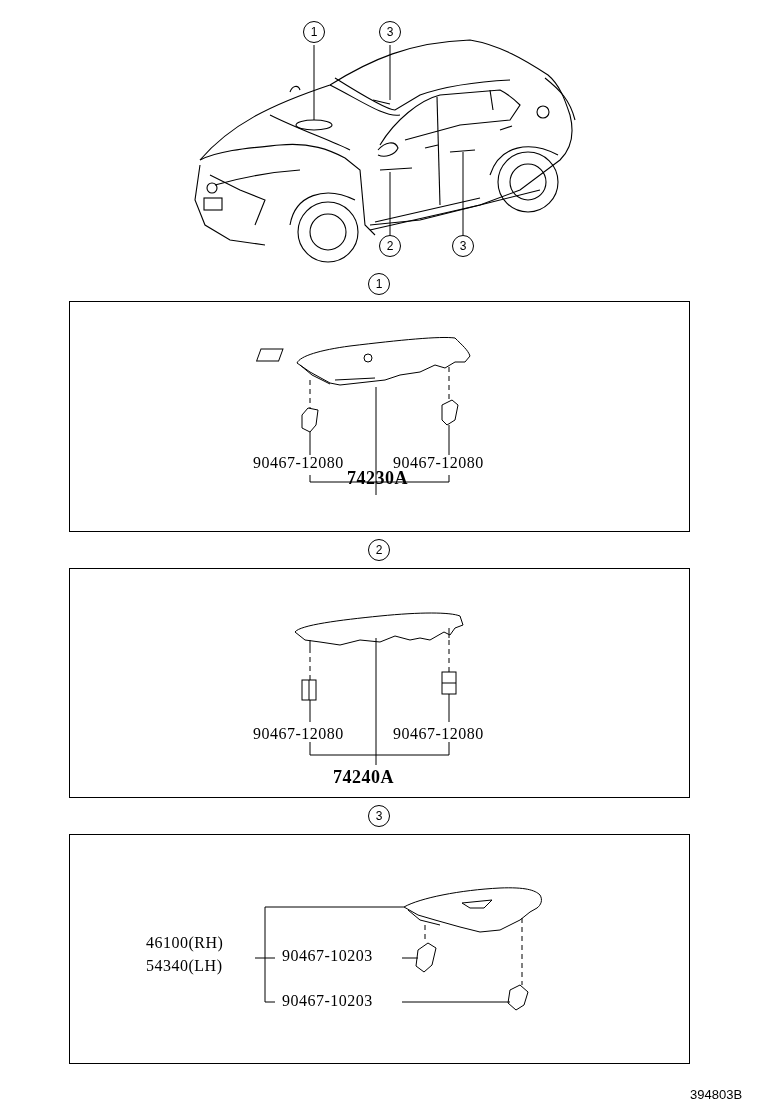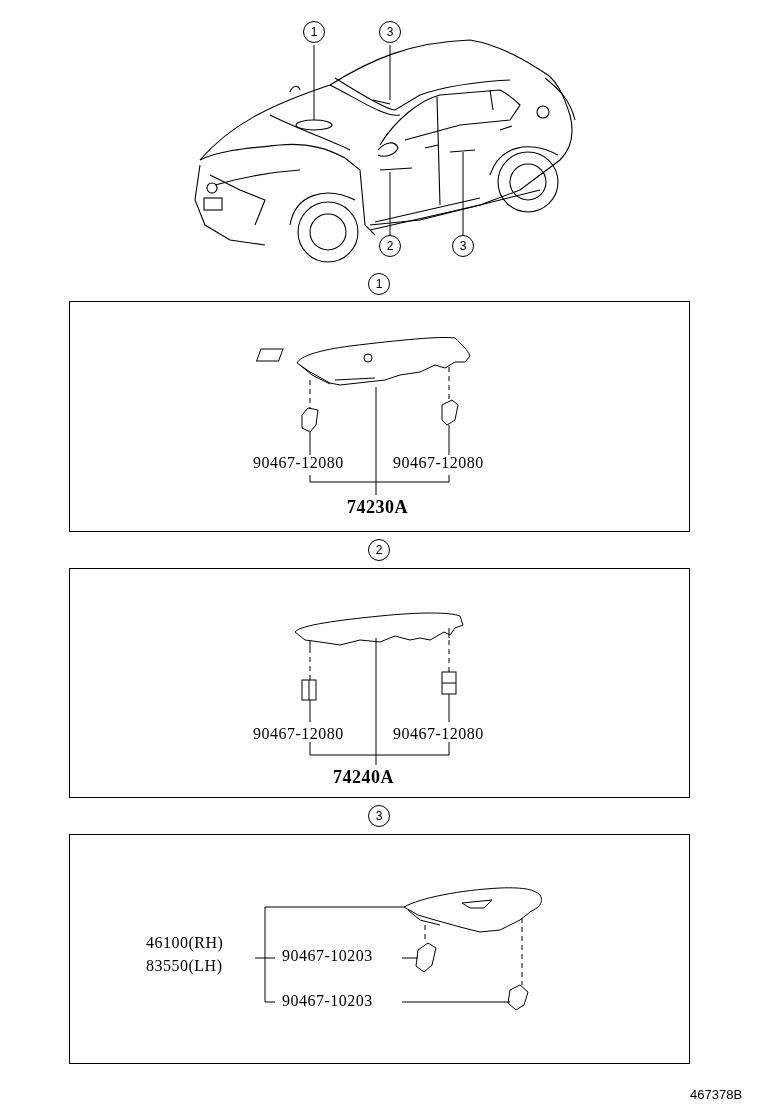--- a/index.html
+++ b/index.html
@@ -93,21 +93,21 @@
     <line x1="449" y1="367" x2="449" y2="400" stroke-dasharray="5,4"></line>
 
     <line x1="310" y1="432" x2="310" y2="455"></line>
     <line x1="449" y1="425" x2="449" y2="455"></line>
     <line x1="376" y1="387" x2="376" y2="495"></line>
     <path d="M310,475 L310,482 L449,482 L449,475"></path>
   </g>
 </svg>
 <div class="pn" style="left:253px;top:454px;">90467-12080</div>
 <div class="pn" style="left:393px;top:454px;">90467-12080</div>
-<div class="pn pn-main" style="left:347px;top:497px;">74230A</div>
+<div class="pn pn-main" style="left:347px;top:468px;">74230A</div>
 
 <div class="callout" style="left:368px;top:539px;">2</div>
 <div class="box" style="left:69px;top:568px;width:621px;height:230px;"></div>
 <svg width="760" height="1112">
   <g fill="none" stroke="#000" stroke-width="1">
     <path d="M295,632 C300,625 340,620 380,616 C420,612 450,612 460,616 L463,625 L455,628 L450,635 L444,632 L430,640 L420,638 L410,640 L395,636 L380,642 L360,640 L340,645 L320,642 L305,640 Z"></path>
     <path d="M310,640 L310,648"></path>
     <path d="M449,628 L449,638"></path>
 
     <rect x="302" y="680" width="14" height="20"></rect>
@@ -139,17 +139,17 @@
     <line x1="425" y1="925" x2="425" y2="943" stroke-dasharray="5,4"></line>
     <line x1="522" y1="918" x2="522" y2="985" stroke-dasharray="5,4"></line>
 
     <path d="M404,907 L265,907 L265,1002 L275,1002"></path>
     <line x1="255" y1="958" x2="275" y2="958"></line>
     <line x1="402" y1="958" x2="418" y2="958"></line>
     <line x1="402" y1="1002" x2="510" y2="1002"></line>
   </g>
 </svg>
 <div class="pn" style="left:146px;top:934px;">46100(RH)</div>
-<div class="pn" style="left:146px;top:957px;">83550(LH)</div>
+<div class="pn" style="left:146px;top:957px;">54340(LH)</div>
 <div class="pn" style="left:282px;top:947px;">90467-10203</div>
 <div class="pn" style="left:282px;top:992px;">90467-10203</div>
 
-<div class="fig-id" style="left:690px;top:1087px;">467378B</div>
+<div class="fig-id" style="left:690px;top:1087px;">394803B</div>
 
 </body></html>

